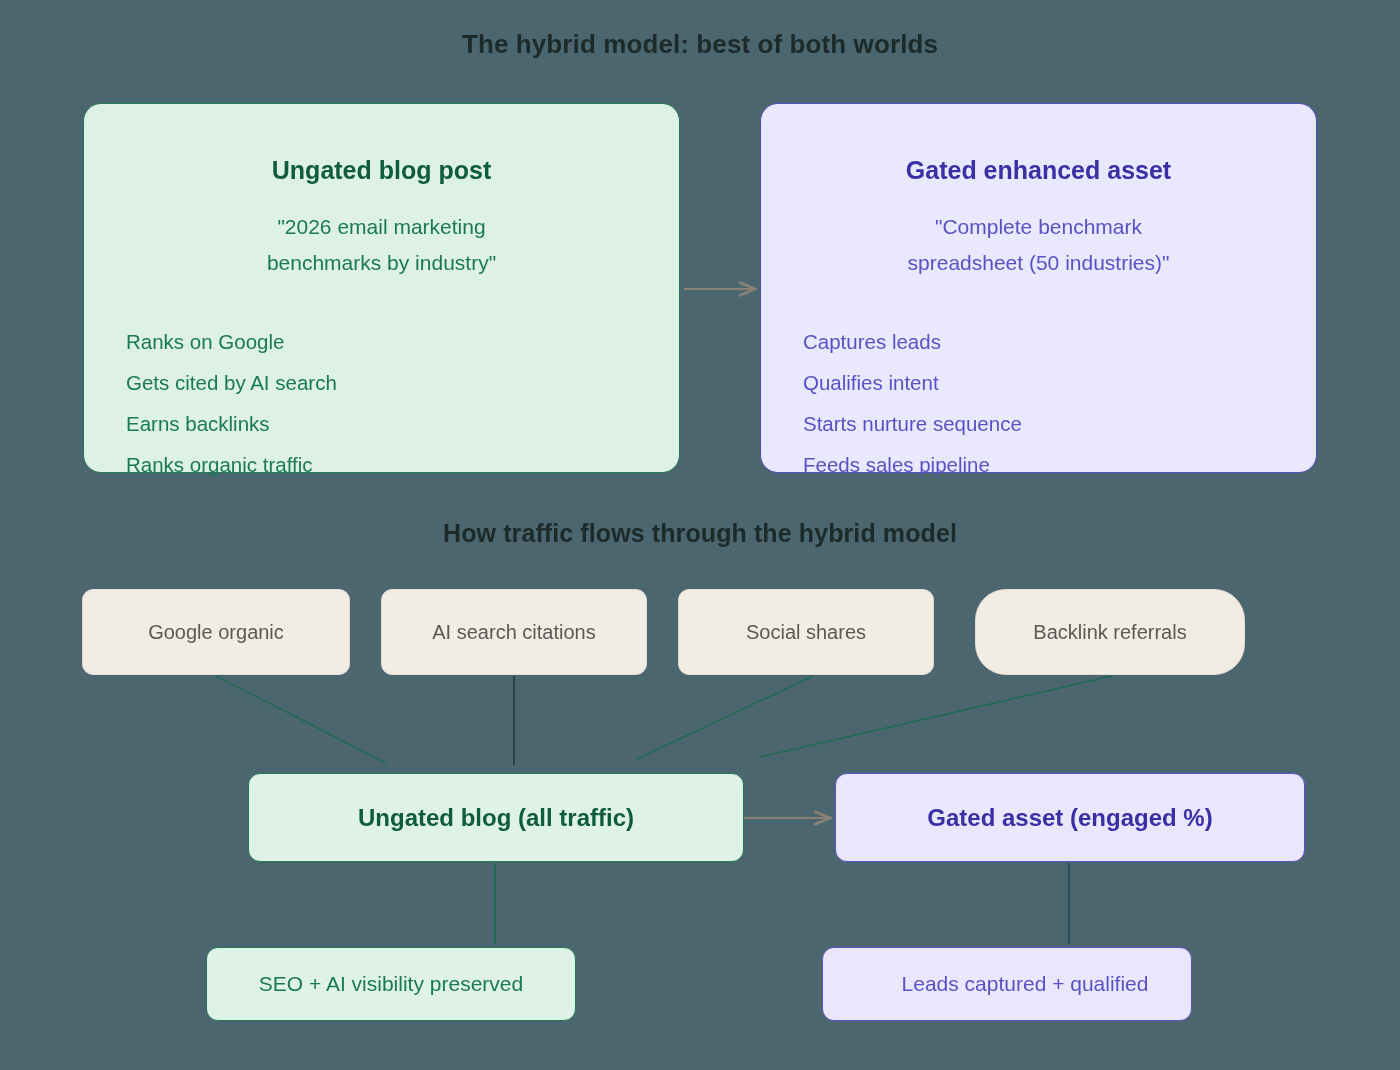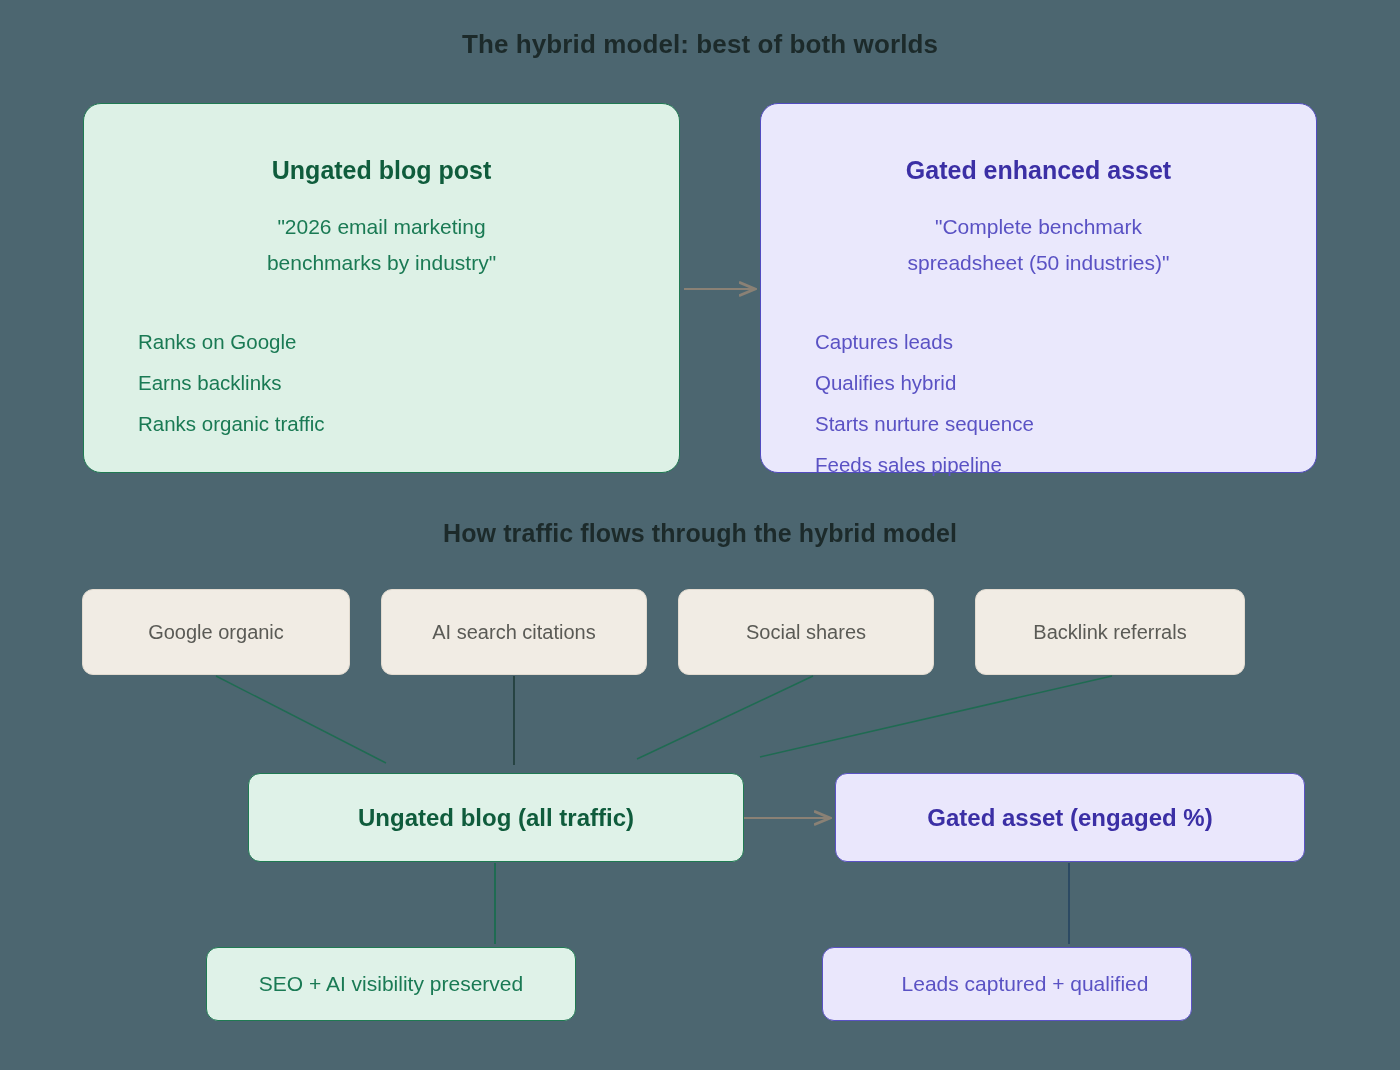--- a/index.html
+++ b/index.html
@@ -68,21 +68,20 @@
   .panel-sub {
     text-align: center;
     font-size: 21px;
     line-height: 36px;
     margin-top: 24px;
     padding: 0 60px;
   }
   .panel-list {
     margin-top: 40px;
     padding-left: 42px;
-    margin-left: 12px;
   }
   .panel-list .li {
     font-size: 20.5px;
     line-height: 41px;
   }
   .green .panel-title { color: #0f5c3c; }
   .green .panel-sub   { color: #1a7a54; }
   .green .li          { color: #1a7a54; }
   .purple .panel-title { color: #3b2fa5; }
   .purple .panel-sub   { color: #5a52c4; }
@@ -98,21 +97,21 @@
     display: flex;
     align-items: center;
     justify-content: center;
     color: #5a5a55;
     font-size: 20px;
     z-index: 2;
   }
   #chip-0 { left: 82px;  top: 589px; width: 268px; height: 86px; }
   #chip-1 { left: 381px; top: 589px; width: 266px; height: 86px; }
   #chip-2 { left: 678px; top: 589px; width: 256px; height: 86px; }
-  #chip-3 { left: 975px; top: 589px; width: 270px; height: 86px; }
+  #chip-3 { left: 975px; top: 589px; width: 270px; height: 86px; border-radius: 31px; }
 
   
   .flowbox {
     position: absolute;
     border-radius: 12px;
     box-sizing: border-box;
     display: flex;
     align-items: center;
     justify-content: center;
     z-index: 2;
@@ -160,34 +159,35 @@
   <div class="section-title" id="title-flow">How traffic flows through the hybrid model</div>
 
   <div class="panel green" id="panel-ungated">
     <div class="panel-title">Ungated blog post</div>
     <div class="panel-sub">
       <div>"2026 email marketing</div>
       <div>benchmarks by industry"</div>
     </div>
     <div class="panel-list">
       <div class="li">Ranks on Google</div>
+      <div class="li">Gets cited by AI search</div>
       <div class="li">Earns backlinks</div>
       <div class="li">Ranks organic traffic</div>
     </div>
   </div>
 
   <div class="panel purple" id="panel-gated">
     <div class="panel-title">Gated enhanced asset</div>
     <div class="panel-sub">
       <div>"Complete benchmark</div>
       <div>spreadsheet (50 industries)"</div>
     </div>
     <div class="panel-list">
       <div class="li">Captures leads</div>
-      <div class="li">Qualifies hybrid</div>
+      <div class="li">Qualifies intent</div>
       <div class="li">Starts nurture sequence</div>
       <div class="li">Feeds sales pipeline</div>
     </div>
   </div>
 
   <div class="chip" id="chip-0">Google organic</div>
   <div class="chip" id="chip-1">AI search citations</div>
   <div class="chip" id="chip-2">Social shares</div>
   <div class="chip" id="chip-3">Backlink referrals</div>
 

